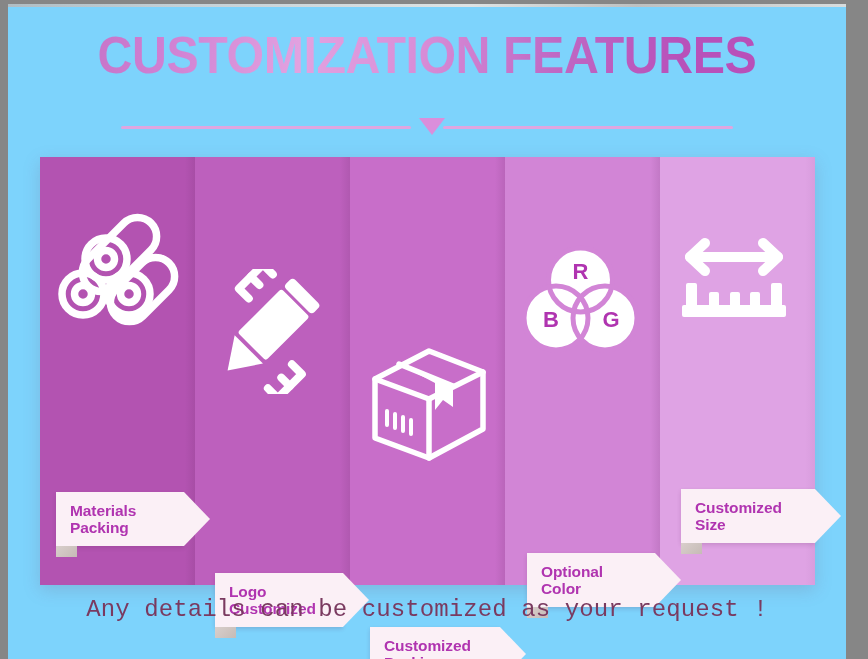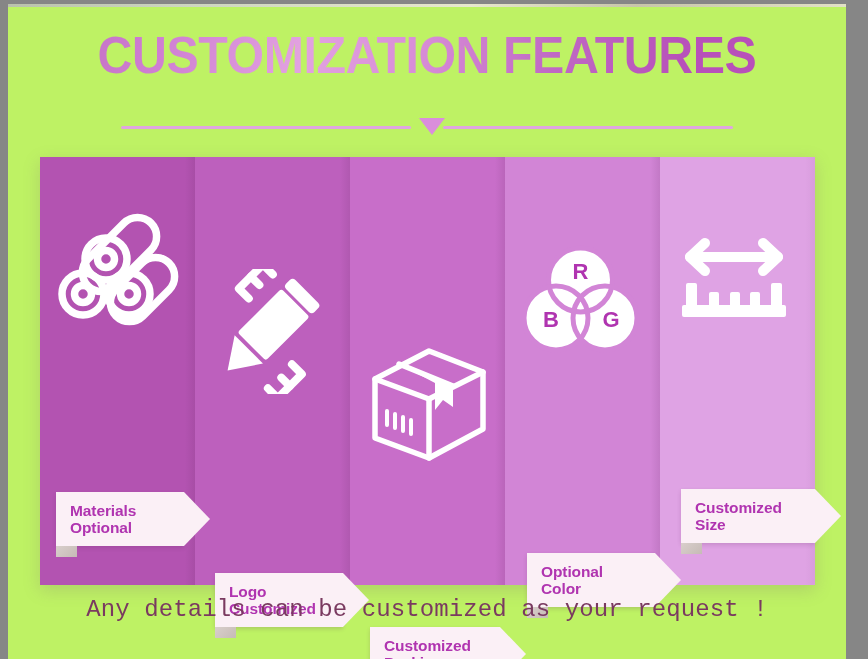--- a/index.html
+++ b/index.html
@@ -9,21 +9,21 @@
     background:#868686;
     font-family:"Liberation Sans","DejaVu Sans",sans-serif;
     overflow:hidden;
   }
 
   
   #slide-frame{
     position:absolute;
     left:8px; top:4px;
     width:838px; height:655px;
-    background:#bef264;
+    background:#7dd3fc;
     overflow:hidden;
   }
   #top-rule{
     position:absolute;left:0;top:0;width:838px;height:3px;
     background:linear-gradient(90deg,#b9b9b9 0%,#cfcfcf 20%,#efe6e0 55%,#c9bdb6 75%,#e8ded8 100%);
     opacity:.85;
   }
 
   
   #title-block{
@@ -251,21 +251,21 @@
           <rect x="31" y="55" width="10" height="15" rx="2"></rect>
           <rect x="52" y="55" width="10" height="15" rx="2"></rect>
           <rect x="72" y="55" width="10" height="15" rx="2"></rect>
           <rect x="93" y="46" width="11" height="24" rx="2"></rect>
         </g>
       </svg>
     </div>
 
     <div class="ribbon" id="ribbon-materials">
       <span class="ribbon-text">Materials
-Optional</span>
+Packing</span>
     </div>
     <div class="ribbon" id="ribbon-logo">
       <span class="ribbon-text">Logo
 Customized</span>
     </div>
     <div class="ribbon" id="ribbon-packing">
       <span class="ribbon-text">Customized
 Packing</span>
     </div>
     <div class="ribbon" id="ribbon-color">

